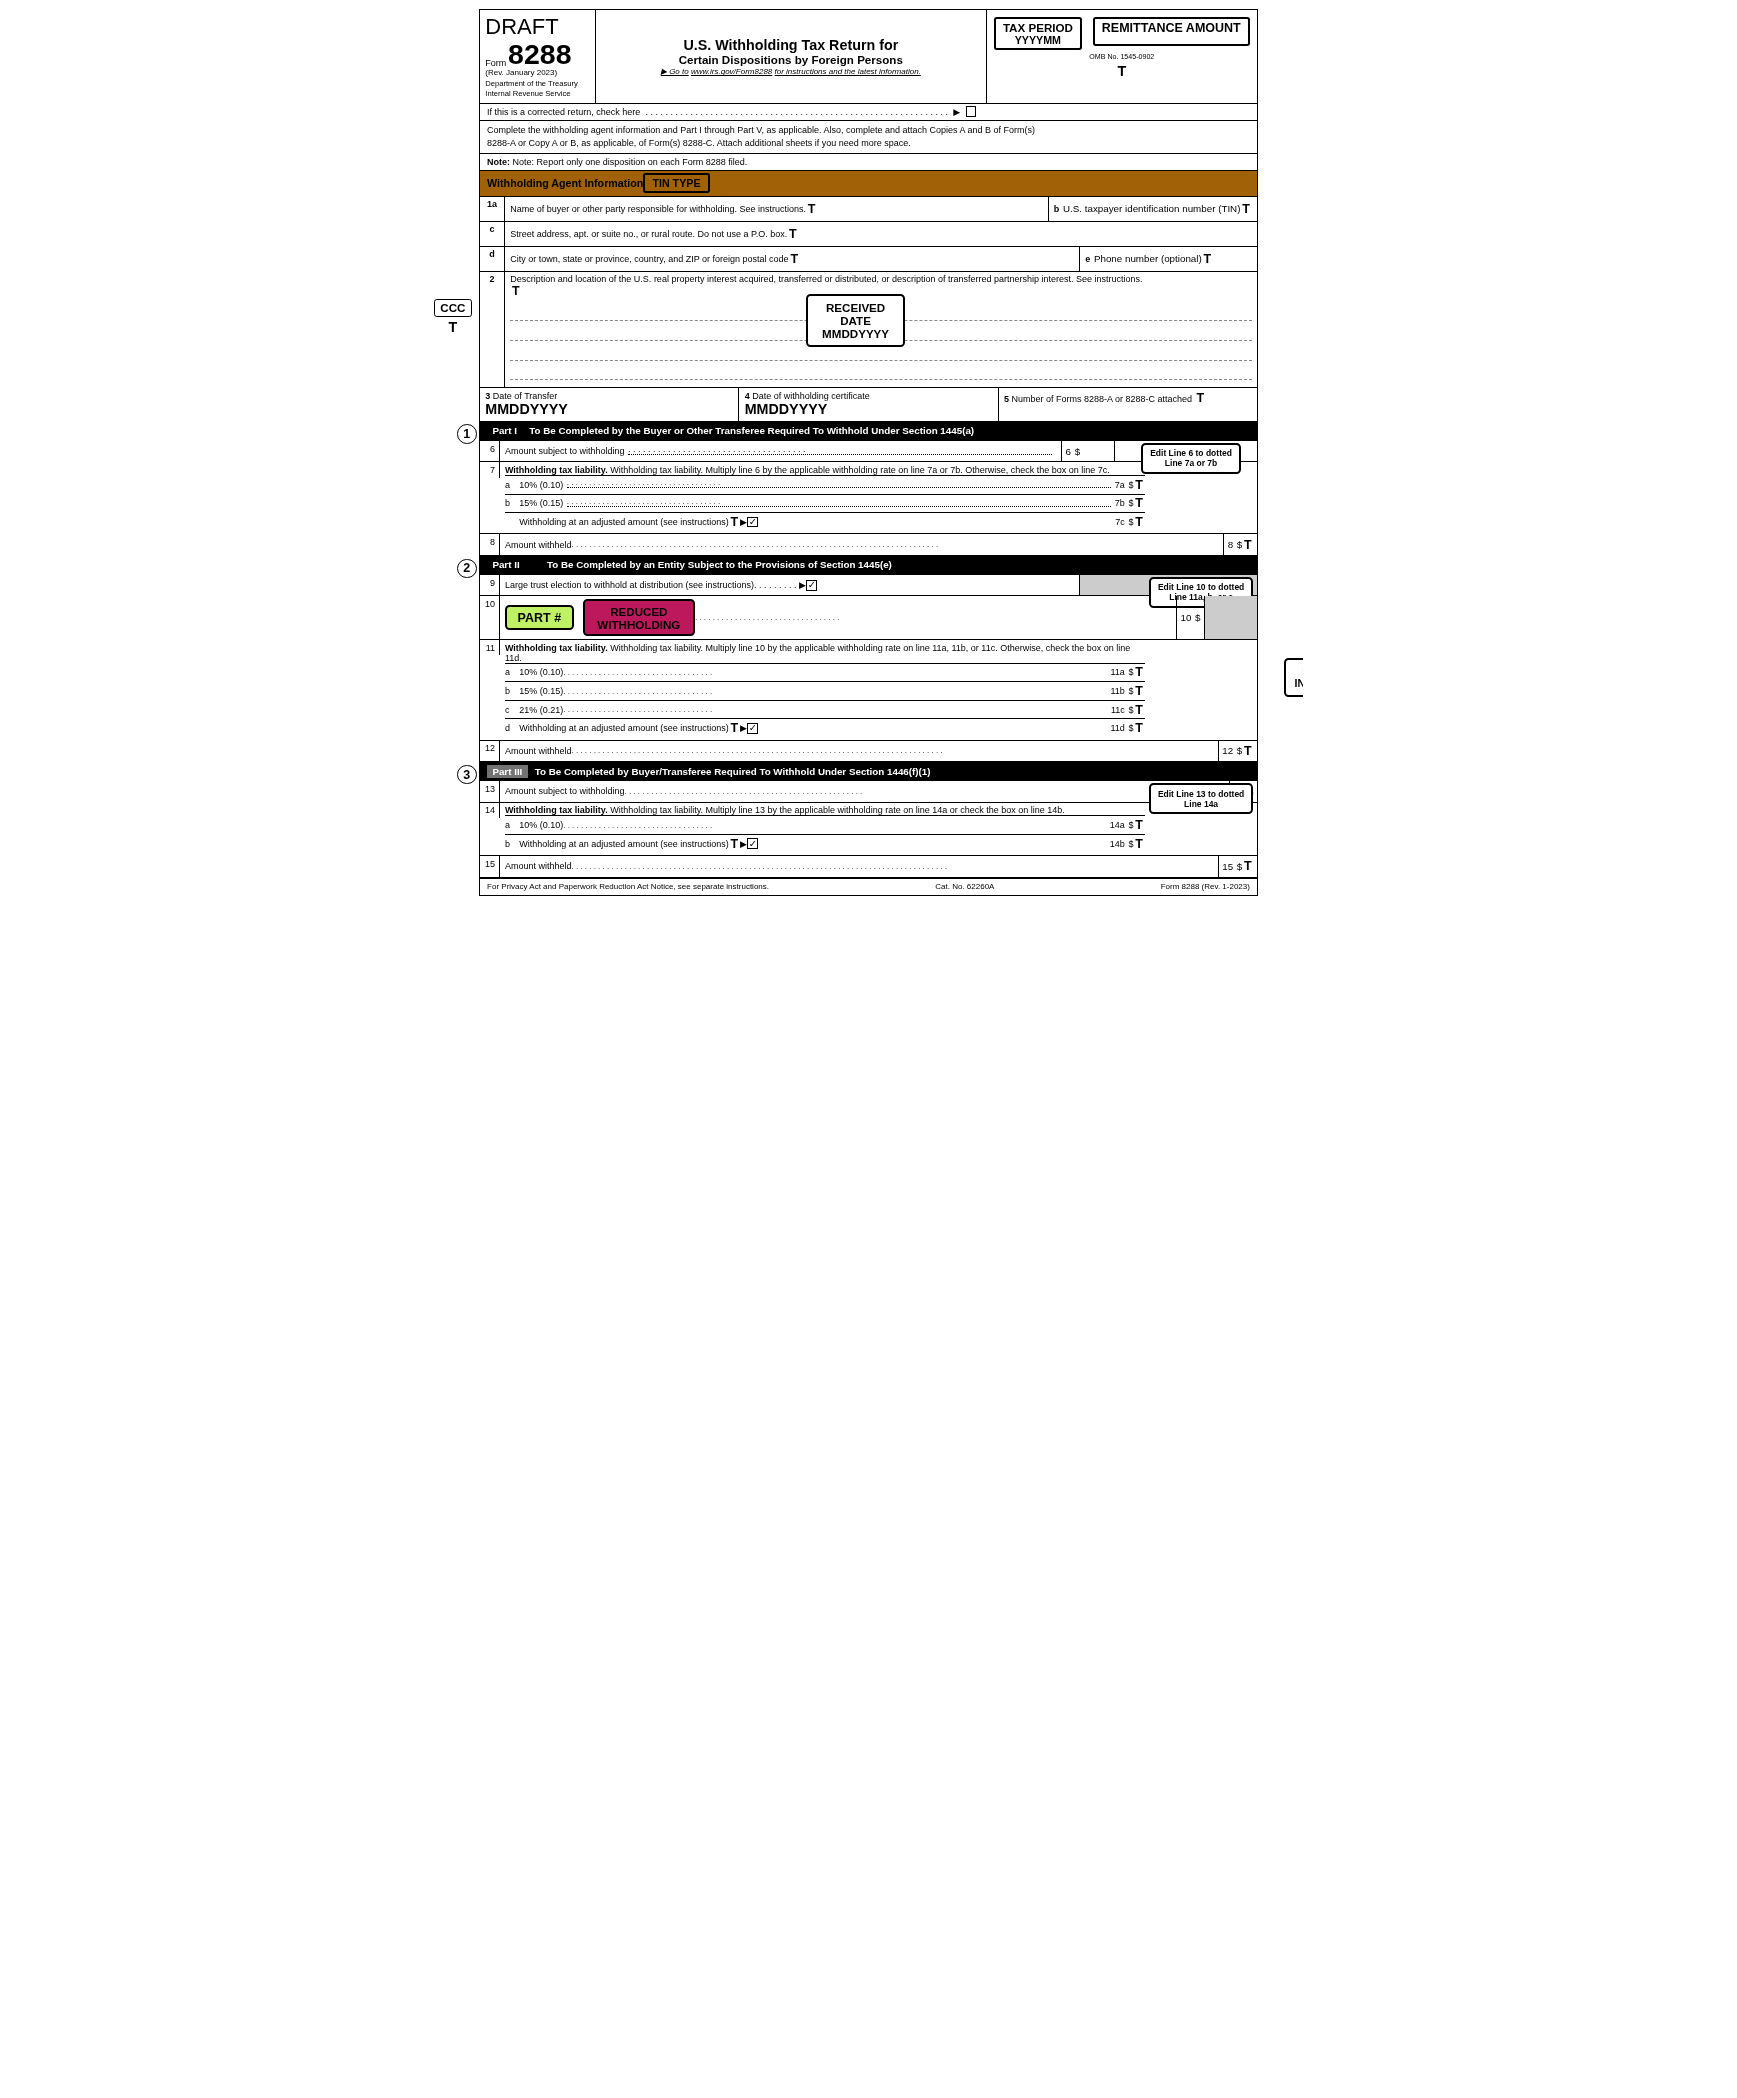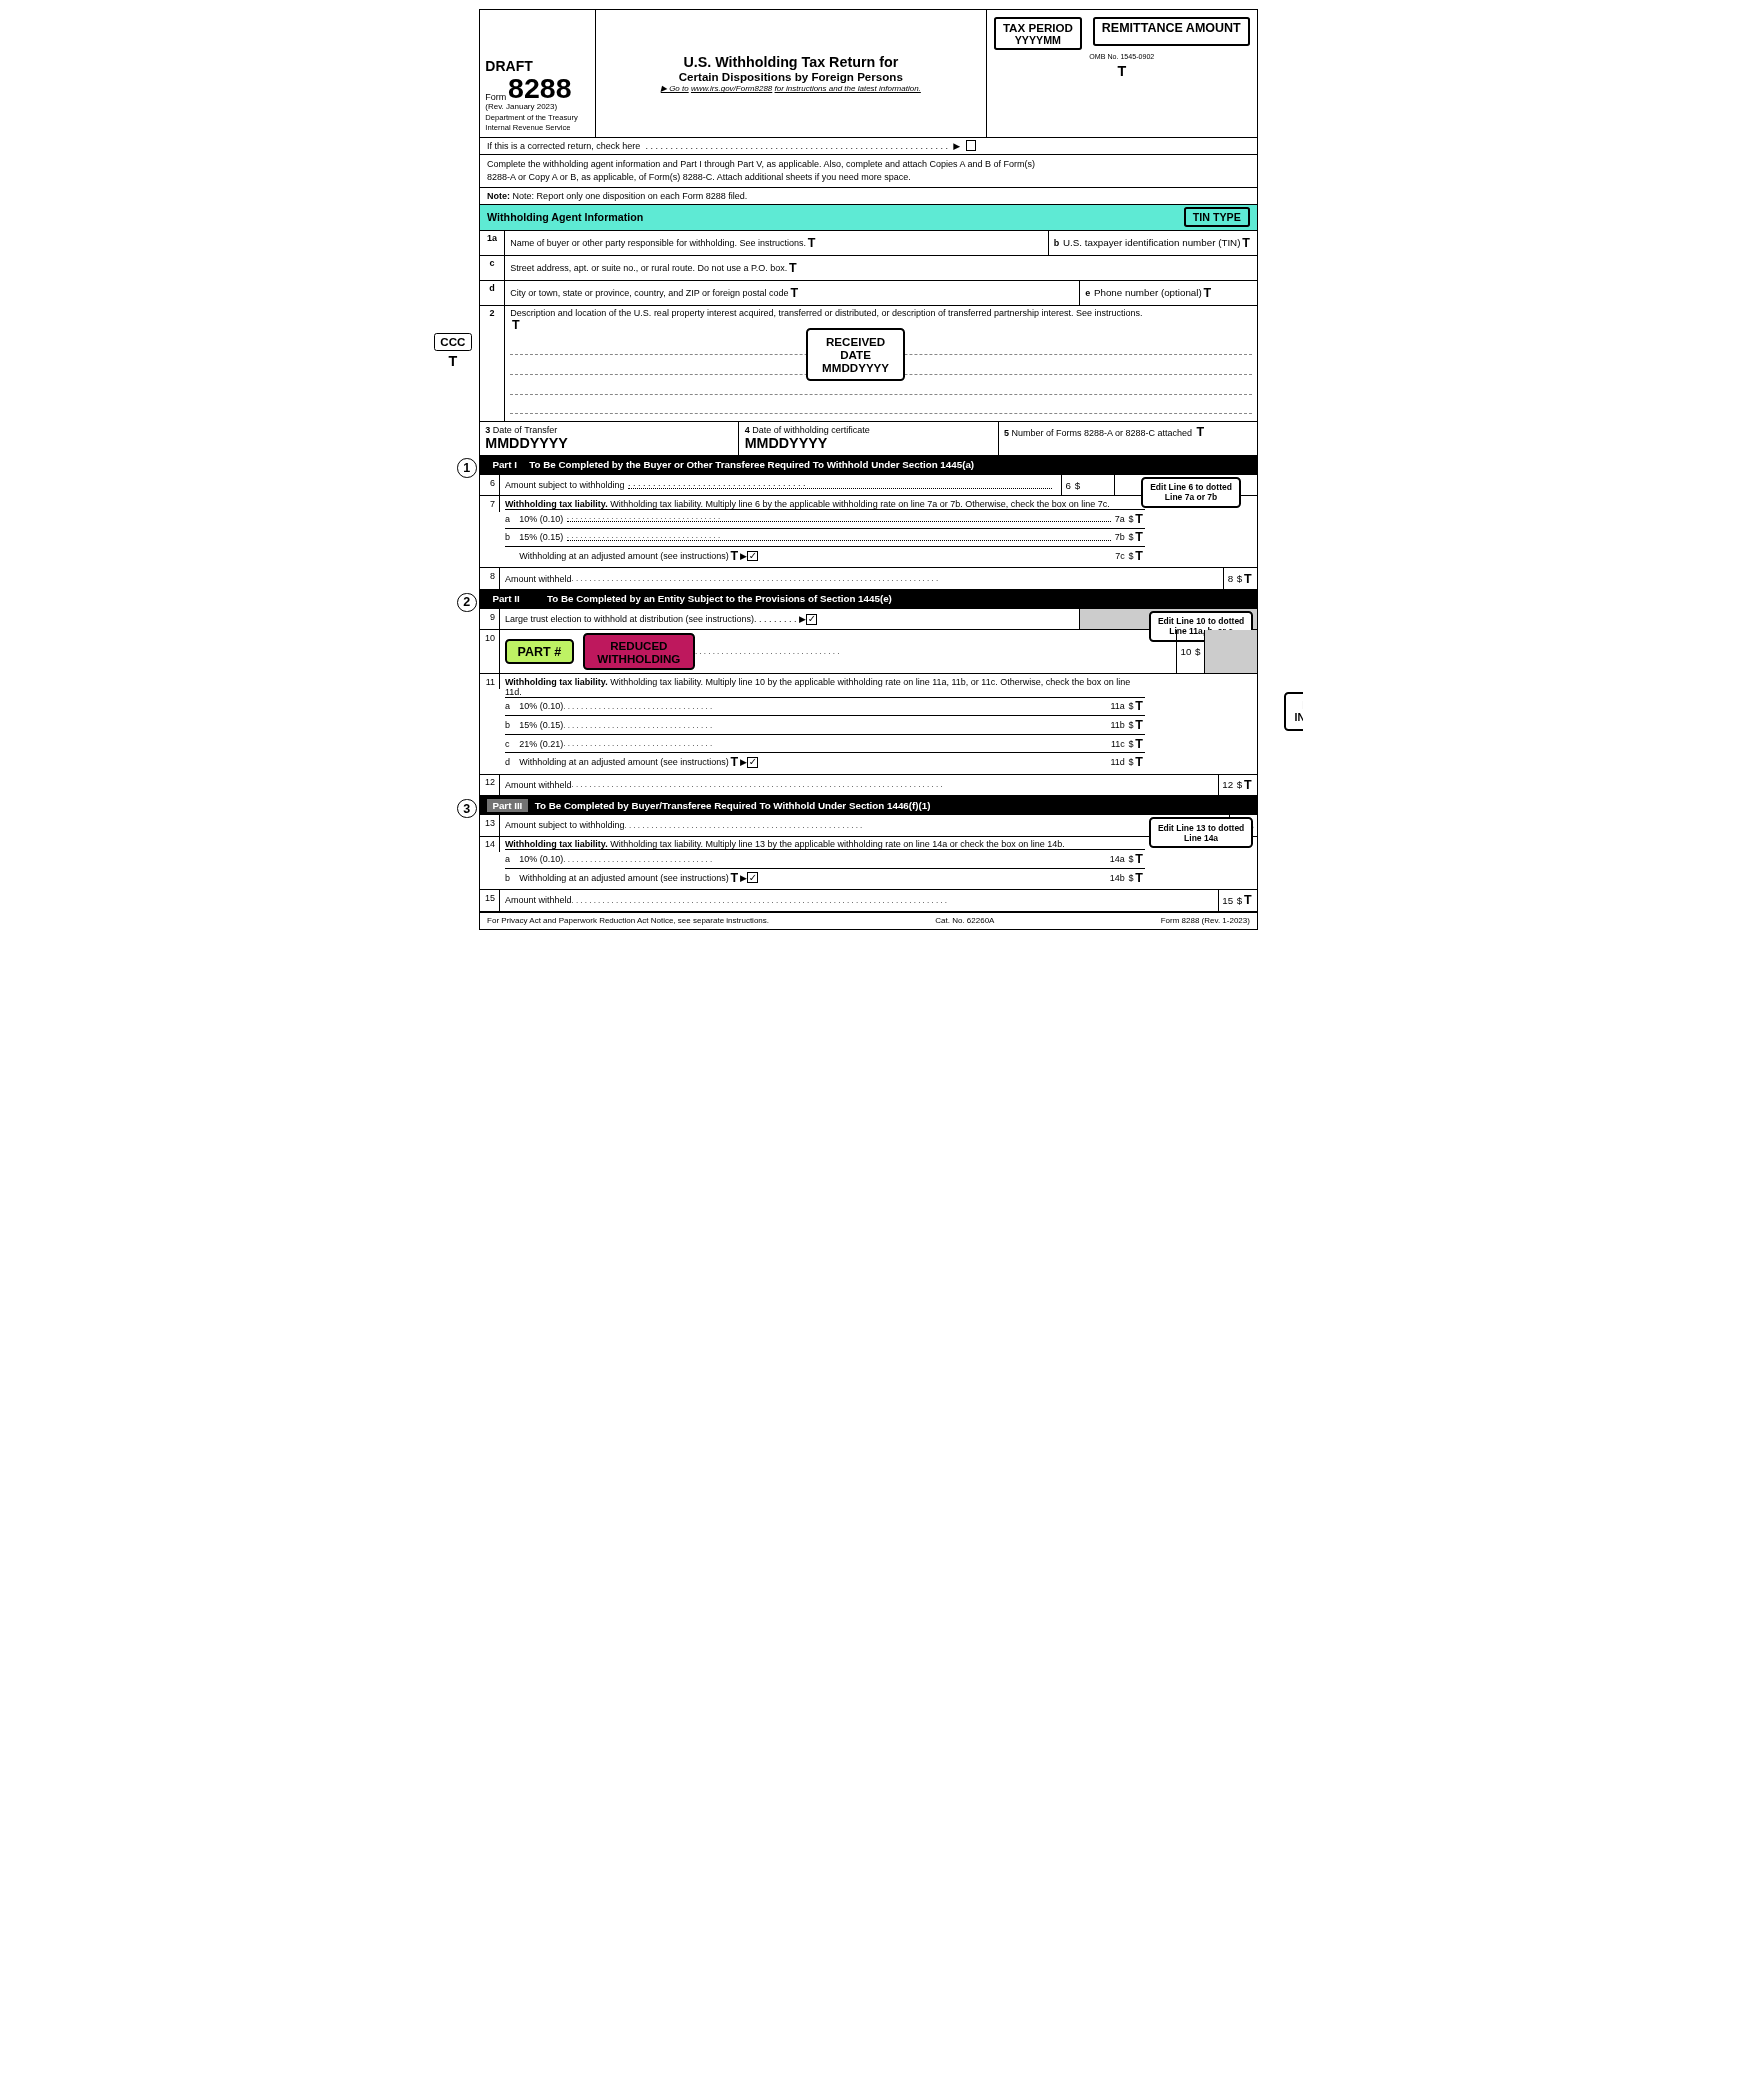--- a/index.html
+++ b/index.html
@@ -22,23 +22,22 @@
       border-bottom: 0.9px solid black;
     }
     .draft-form-block {
       display: flex;
       flex-direction: column;
       padding: 3.6px 5.3px;
       border-right: 0.9px solid black;
       min-width: 116px;
     }
     .draft-label {
-      font-size: 14px;
-      font-weight: bold;
-      margin-top: 44px;
+      font-size: 22px;
+      font-weight: normal;
     }
     .form-number-row {
       display: flex;
       align-items: flex-end;
     }
     .form-word {
       font-size: 9px;
       margin-right: 1.8px;
     }
     .form-8288 {
@@ -138,27 +137,27 @@
       padding: 3.6px 7.1px;
       font-size: 9px;
       line-height: 1.4;
     }
     .note-row {
       border-bottom: 0.9px solid black;
       padding: 2.7px 7.1px;
       font-size: 9px;
     }
     .section-header {
-      background: #5eead4;
+      background: #a16207;
       font-size: 10.7px;
       font-weight: bold;
       padding: 2.7px 7.1px;
       border-bottom: 0.9px solid black;
       display: flex;
-      justify-content: space-between;
+      justify-content: flex-start;
       align-items: center;
     }
     .tin-type-box {
       border: 2.2px solid black;
       border-radius: 2.7px;
       padding: 1.8px 7.1px;
       font-size: 10.7px;
       font-weight: bold;
     }
     .form-row {

